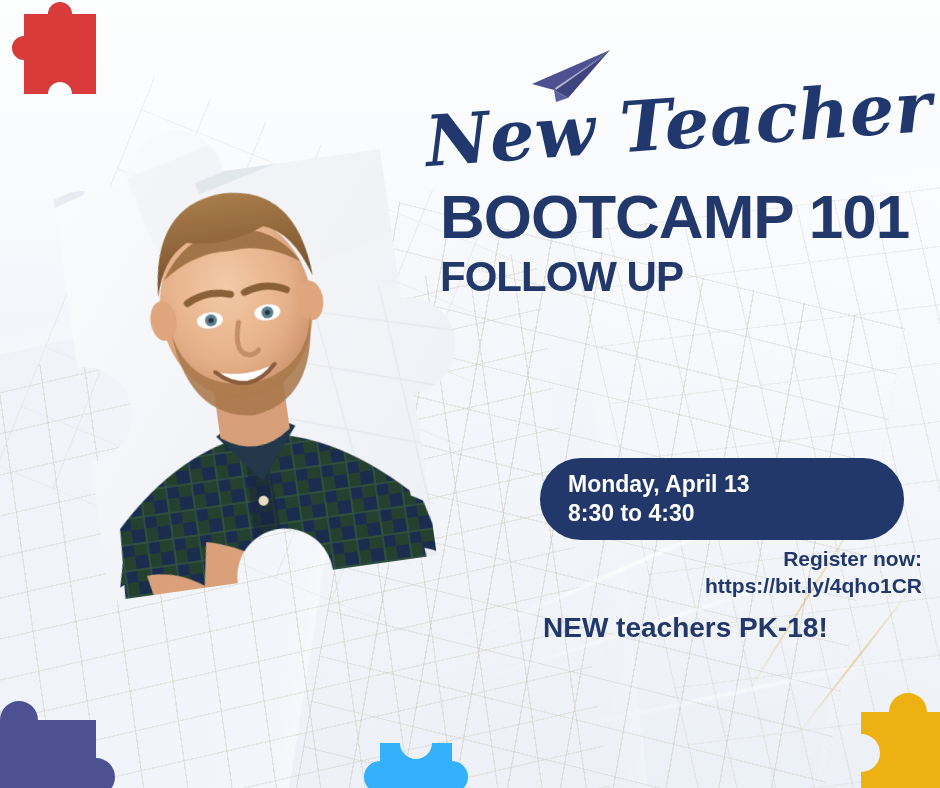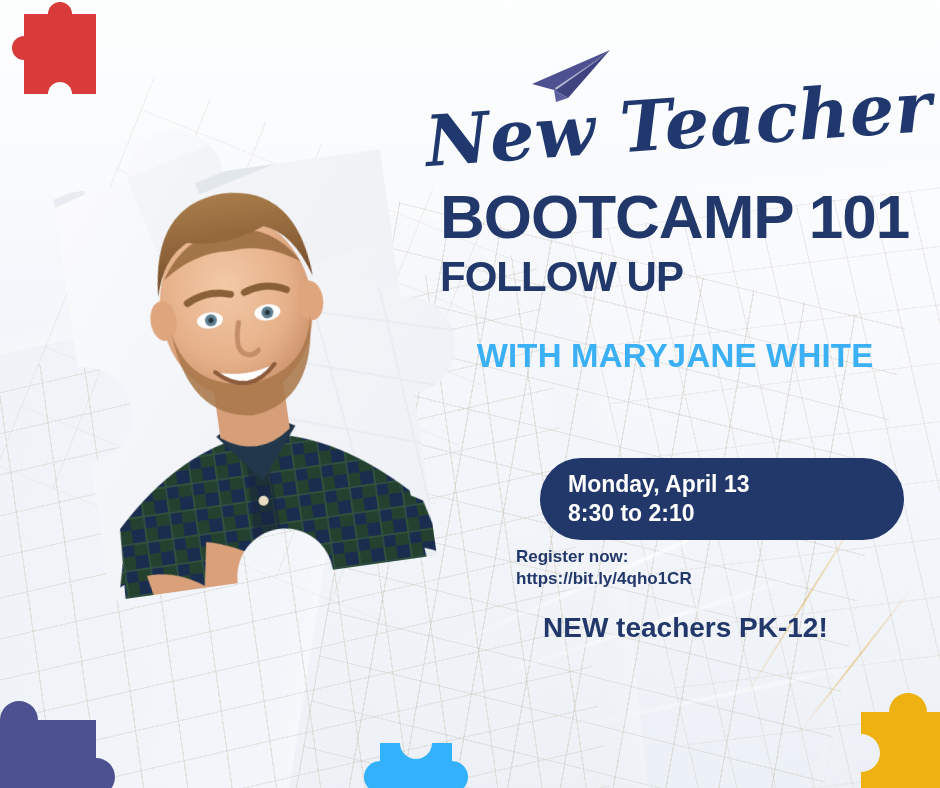--- a/index.html
+++ b/index.html
@@ -127,23 +127,24 @@
     background:#22386b;border-radius:41px;
     display:flex;flex-direction:column;justify-content:center;
     padding-left:28px;box-sizing:border-box;
   }
   .date-badge div{
     color:#ffffff;font-weight:700;font-size:23px;line-height:1.28;
     font-family:"Liberation Sans",sans-serif;
   }
 
   .register{
-    position:absolute;left:516px;top:546px;width:380px;
-    color:#22386b;font-weight:600;font-size:17px;line-height:1.27;
-    font-family:"Liberation Sans",sans-serif;
+    position:absolute;left:542px;top:546px;width:380px;
+    color:#22386b;font-weight:600;font-size:21px;line-height:1.27;
+    font-family:"Liberation Sans",sans-serif;
+    text-align:right;
   }
   .blurb{
     position:absolute;left:543px;top:608px;width:390px;
     color:#22386b;font-weight:700;font-size:28px;line-height:1.42;
     font-family:"Liberation Sans",sans-serif;
   }
 </style>
 </head>
 <body>
 
@@ -333,29 +334,28 @@
       <path fill="#3f4480" d="M32 42 L88 2 L46 50 Z"></path>
       <path fill="#5b5f9e" d="M32 42 L46 50 L34 54 Z"></path>
       <path fill="#ffffff" opacity=".55" d="M86 5 L33 40 L34 42 Z"></path>
     </svg>
   </div>
 
   <div class="script-title">New Teacher</div>
 
   <div class="headline hl1">BOOTCAMP 101</div>
   <div class="headline hl2">FOLLOW UP</div>
-  <div class="presenter">WITH MARYJANE WHITE</div>
 
   <div class="date-badge">
     <div>Monday, April 13</div>
-    <div>8:30 to 2:10</div>
+    <div>8:30 to 4:30</div>
   </div>
 
   <div class="register">
     <div>Register now:</div>
     <div>https://bit.ly/4qho1CR</div>
   </div>
 
   <div class="blurb">
-    <div>NEW teachers PK-12!</div>
+    <div>NEW teachers PK-18!</div>
   </div>
 
 </div>
 
 </body></html>

